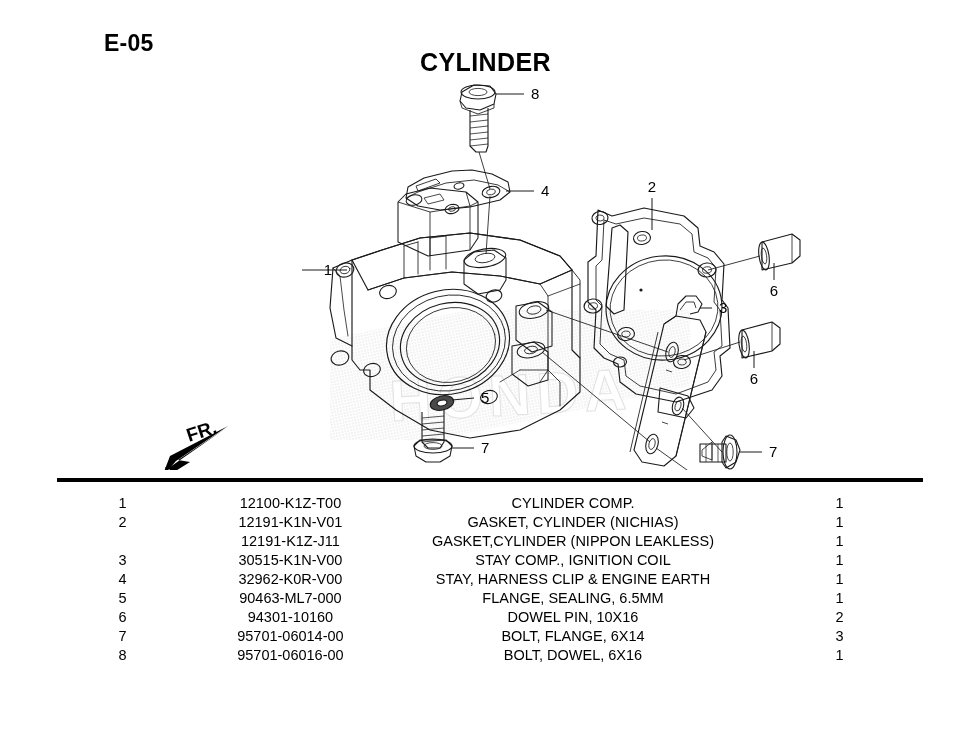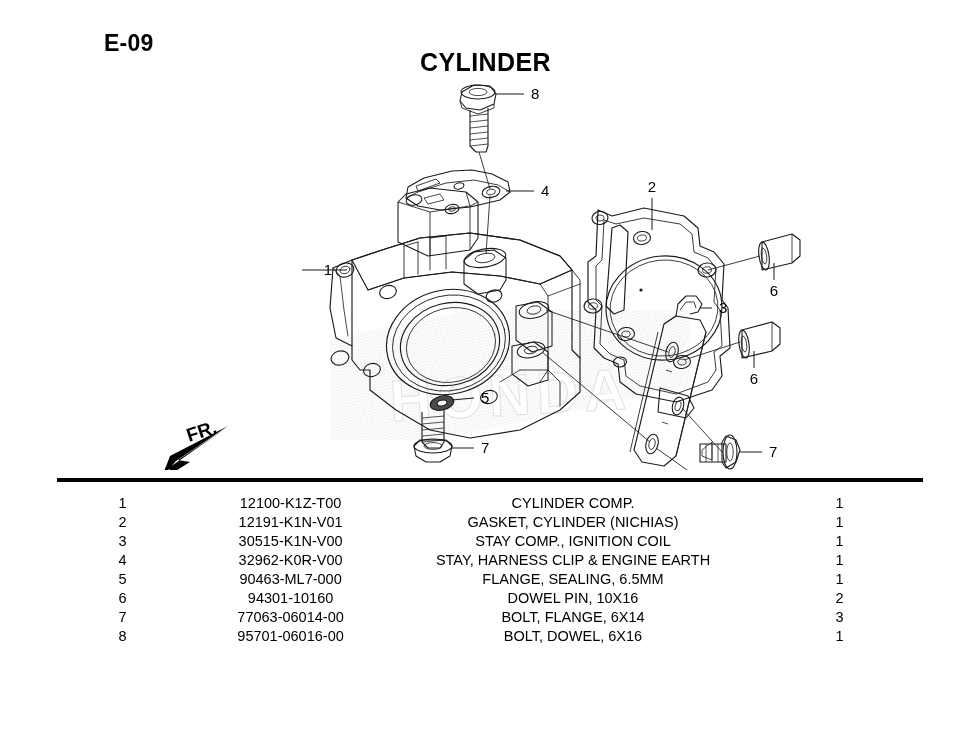--- a/index.html
+++ b/index.html
@@ -104,21 +104,21 @@
   th.col-desc { text-align: left !important; padding-left: 11px !important; }
   th.col-qty  { text-align: center !important; }
 
   .tbody-pad { height: 9px; }
 </style>
 </head>
 <body>
 
 <div id="page">
 
-  <div class="section-code">E-09</div>
+  <div class="section-code">E-05</div>
 
   <div class="page-title">CYLINDER</div>
 
   <div id="diagram">
     <svg width="971" height="400" viewBox="0 0 971 400" xmlns="http://www.w3.org/2000/svg">
       <defs>
         <pattern id="dots" width="3" height="3" patternUnits="userSpaceOnUse">
           <circle cx="1" cy="1" r="0.7" fill="#d8d8d8"></circle>
         </pattern>
         <clipPath id="wmclip">
@@ -416,20 +416,26 @@
           <td class="col-desc">CYLINDER COMP.</td>
           <td class="col-qty">1</td>
         </tr>
         <tr>
           <td class="col-ref">2</td>
           <td class="col-part">12191-K1N-V01</td>
           <td class="col-desc">GASKET, CYLINDER (NICHIAS)</td>
           <td class="col-qty">1</td>
         </tr>
         <tr>
+          <td class="col-ref"></td>
+          <td class="col-part">12191-K1Z-J11</td>
+          <td class="col-desc">GASKET,CYLINDER (NIPPON LEAKLESS)</td>
+          <td class="col-qty">1</td>
+        </tr>
+        <tr>
           <td class="col-ref">3</td>
           <td class="col-part">30515-K1N-V00</td>
           <td class="col-desc">STAY COMP., IGNITION COIL</td>
           <td class="col-qty">1</td>
         </tr>
         <tr>
           <td class="col-ref">4</td>
           <td class="col-part">32962-K0R-V00</td>
           <td class="col-desc">STAY, HARNESS CLIP &amp; ENGINE EARTH</td>
           <td class="col-qty">1</td>
@@ -441,21 +447,21 @@
           <td class="col-qty">1</td>
         </tr>
         <tr>
           <td class="col-ref">6</td>
           <td class="col-part">94301-10160</td>
           <td class="col-desc">DOWEL PIN, 10X16</td>
           <td class="col-qty">2</td>
         </tr>
         <tr>
           <td class="col-ref">7</td>
-          <td class="col-part">77063-06014-00</td>
+          <td class="col-part">95701-06014-00</td>
           <td class="col-desc">BOLT, FLANGE, 6X14</td>
           <td class="col-qty">3</td>
         </tr>
         <tr>
           <td class="col-ref">8</td>
           <td class="col-part">95701-06016-00</td>
           <td class="col-desc">BOLT, DOWEL, 6X16</td>
           <td class="col-qty">1</td>
         </tr>
       </tbody>

